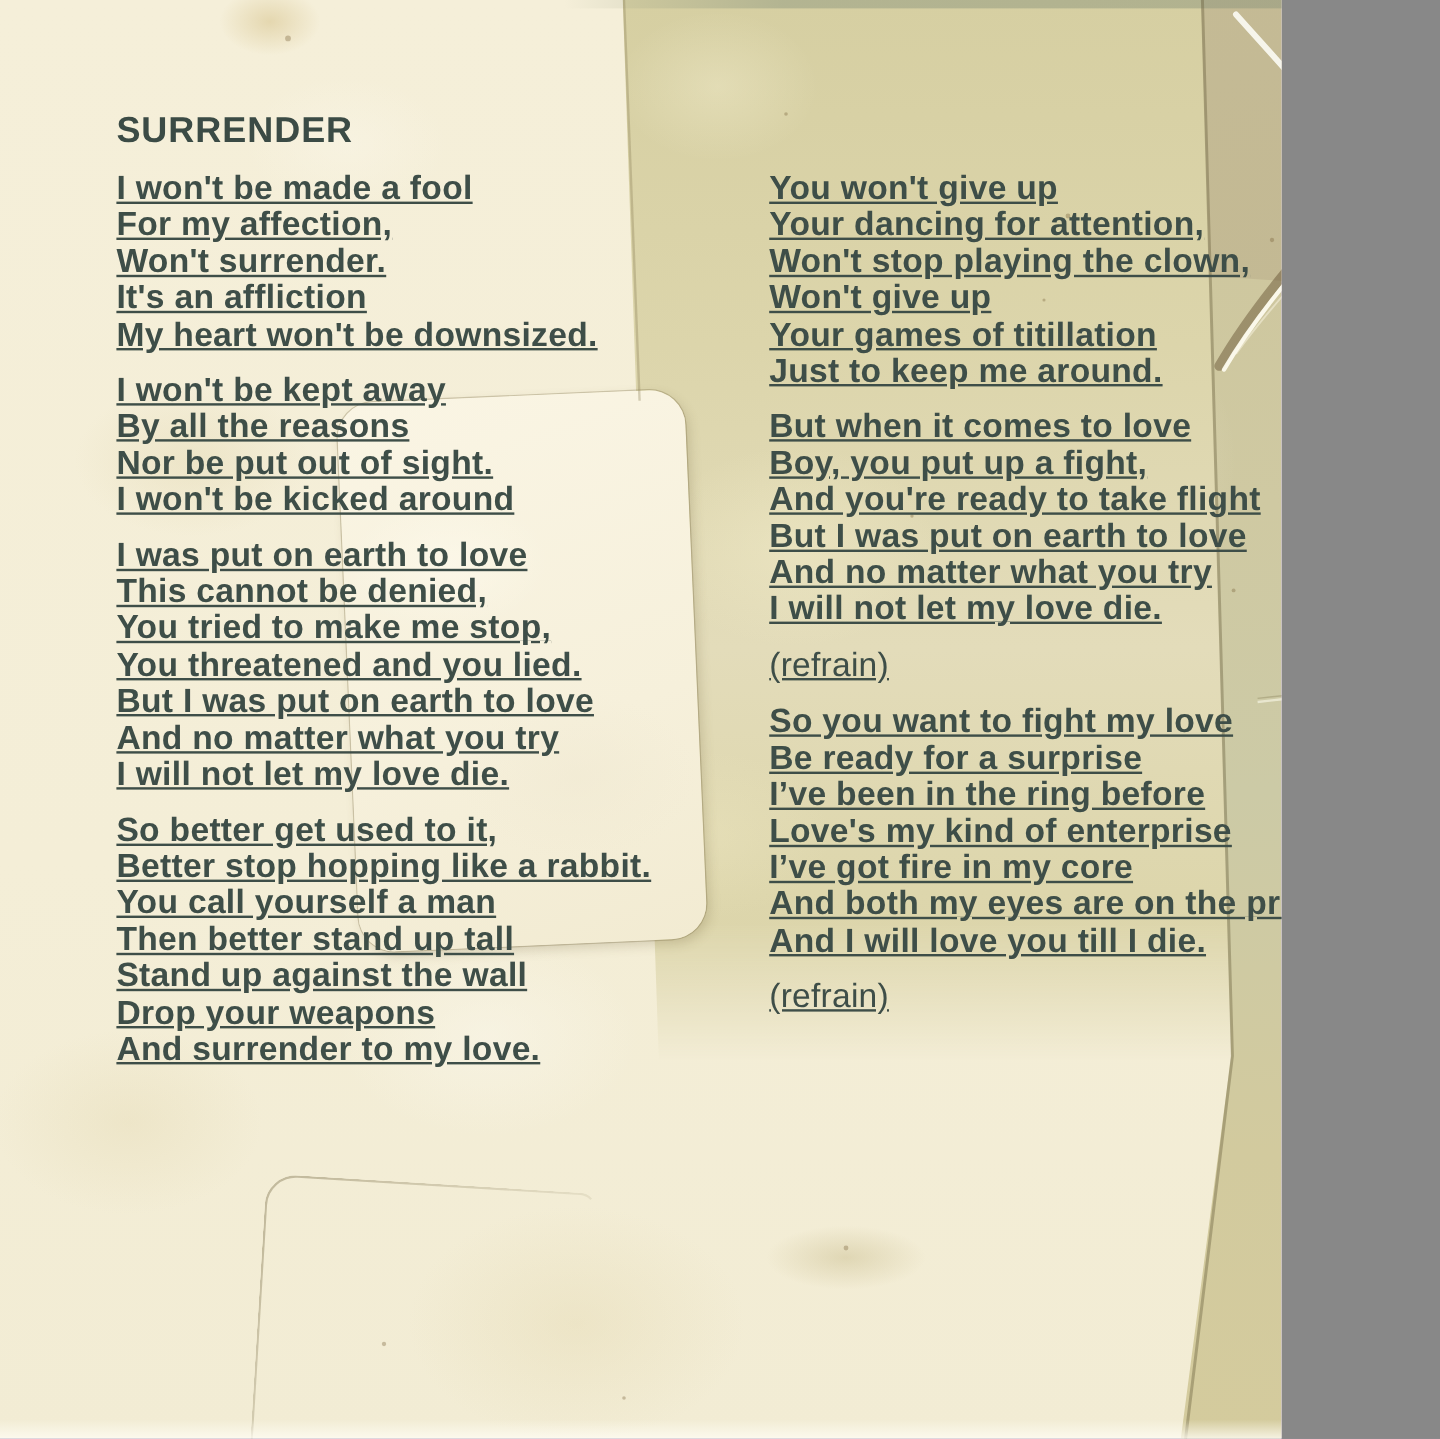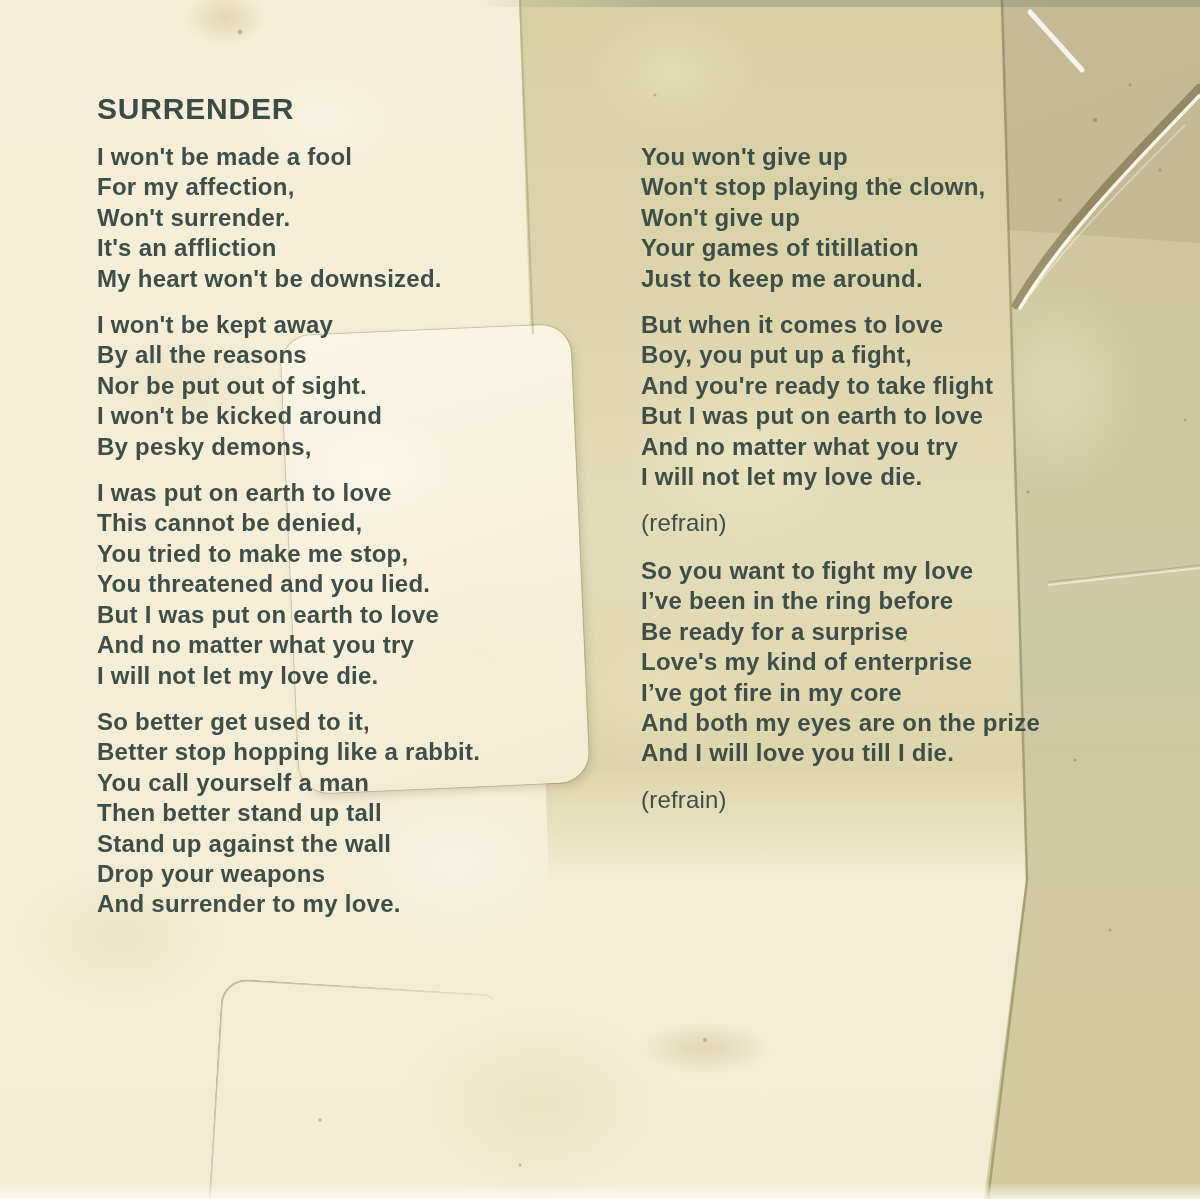--- a/index.html
+++ b/index.html
@@ -1,18 +1,18 @@
 <!DOCTYPE html>
 <html style="--title-color: #3b4b45; --text-color: #3e4e48; --paper-cream: #f4eed8; --paper-card: #f8f3e1; --cardboard-tan: #ddd6ac; --right-strip-khaki: #cfc9a1; --taped-paper-brown: #c2b892;"><head>
 <meta charset="utf-8">
 <style>
   html,body{margin:0;padding:0;background:#888;}
   .canvas{
     position:relative;
-    width:1200px;height:1199px;
+    width:1068px;height:1199px;
     overflow:hidden;
     font-family:"Liberation Sans", sans-serif;
     background:#c4b5fd;
   }
   
   .layer{position:absolute;inset:0;pointer-events:none;}
   .bg-base{
     background:
       radial-gradient(140px 90px at 15% 32%, rgba(222,210,168,.35), transparent 70%),
       radial-gradient(180px 120px at 38% 72%, rgba(250,247,235,.55), transparent 70%),
@@ -77,23 +77,24 @@
   }
   
   .title{
     position:absolute;left:97px;top:92px;margin:0;
     font-size:30px;font-weight:700;letter-spacing:.8px;
     color:var(--title-color,#3b4b45);
     white-space:nowrap;
   }
   .col{
     position:absolute;top:142px;
-    font-size:24px;font-weight:700;letter-spacing:.25px;
+    font-size:28px;font-weight:700;letter-spacing:.25px;
     line-height:30.4px;color:var(--text-color,#3e4e48);
     white-space:nowrap;
+    text-decoration:underline;
   }
   .col-left{left:97px;}
   .col-right{left:617px;margin-left:24px;}
   .stanza{margin:0 0 16px 0;}
   .stanza.refrain{font-weight:400;letter-spacing:.2px;margin-bottom:17px;}
 </style>
 </head>
 <body>
 
 <div class="canvas">
@@ -153,21 +154,20 @@
         <div class="line">For my affection,</div>
         <div class="line">Won't surrender.</div>
         <div class="line">It's an affliction</div>
         <div class="line">My heart won't be downsized.</div>
       </div>
       <div class="stanza">
         <div class="line">I won't be kept away</div>
         <div class="line">By all the reasons</div>
         <div class="line">Nor be put out of sight.</div>
         <div class="line">I won't be kicked around</div>
-        <div class="line">By pesky demons,</div>
       </div>
       <div class="stanza">
         <div class="line">I was put on earth to love</div>
         <div class="line">This cannot be denied,</div>
         <div class="line">You tried to make me stop,</div>
         <div class="line">You threatened and you lied.</div>
         <div class="line">But I was put on earth to love</div>
         <div class="line">And no matter what you try</div>
         <div class="line">I will not let my love die.</div>
       </div>
@@ -177,40 +177,41 @@
         <div class="line">You call yourself a man</div>
         <div class="line">Then better stand up tall</div>
         <div class="line">Stand up against the wall</div>
         <div class="line">Drop your weapons</div>
         <div class="line">And surrender to my love.</div>
       </div>
     </div>
   <div class="col col-right">
       <div class="stanza">
         <div class="line">You won't give up</div>
+        <div class="line">Your dancing for attention,</div>
         <div class="line">Won't stop playing the clown,</div>
         <div class="line">Won't give up</div>
         <div class="line">Your games of titillation</div>
         <div class="line">Just to keep me around.</div>
       </div>
       <div class="stanza">
         <div class="line">But when it comes to love</div>
         <div class="line">Boy, you put up a fight,</div>
         <div class="line">And you're ready to take flight</div>
         <div class="line">But I was put on earth to love</div>
         <div class="line">And no matter what you try</div>
         <div class="line">I will not let my love die.</div>
       </div>
       <div class="stanza refrain">
         <div class="line">(refrain)</div>
       </div>
       <div class="stanza">
         <div class="line">So you want to fight my love</div>
+        <div class="line">Be ready for a surprise</div>
         <div class="line">I’ve been in the ring before</div>
-        <div class="line">Be ready for a surprise</div>
         <div class="line">Love's my kind of enterprise</div>
         <div class="line">I’ve got fire in my core</div>
         <div class="line">And both my eyes are on the prize</div>
         <div class="line">And I will love you till I die.</div>
       </div>
       <div class="stanza refrain">
         <div class="line">(refrain)</div>
       </div>
     </div>
 

